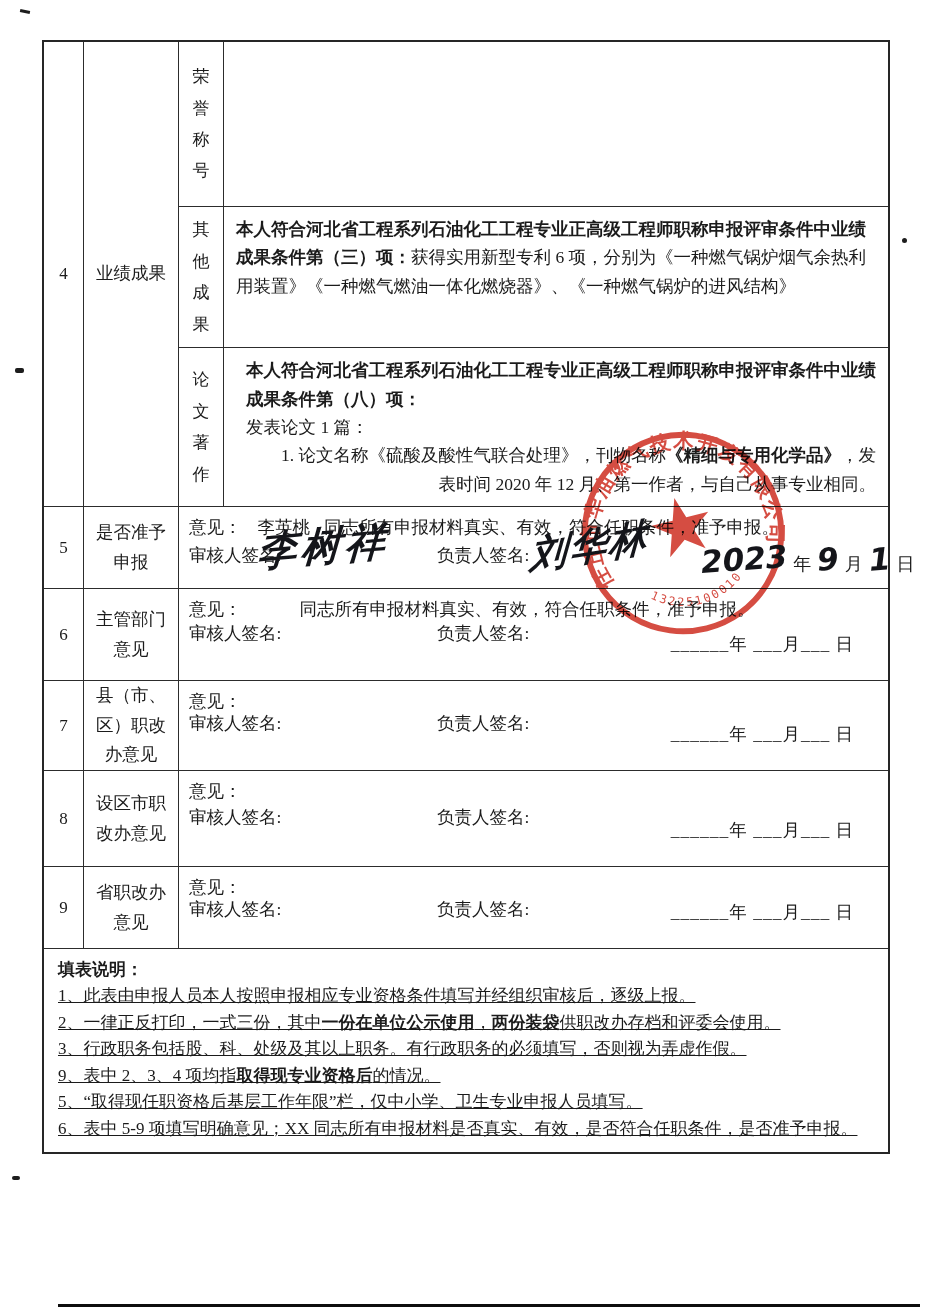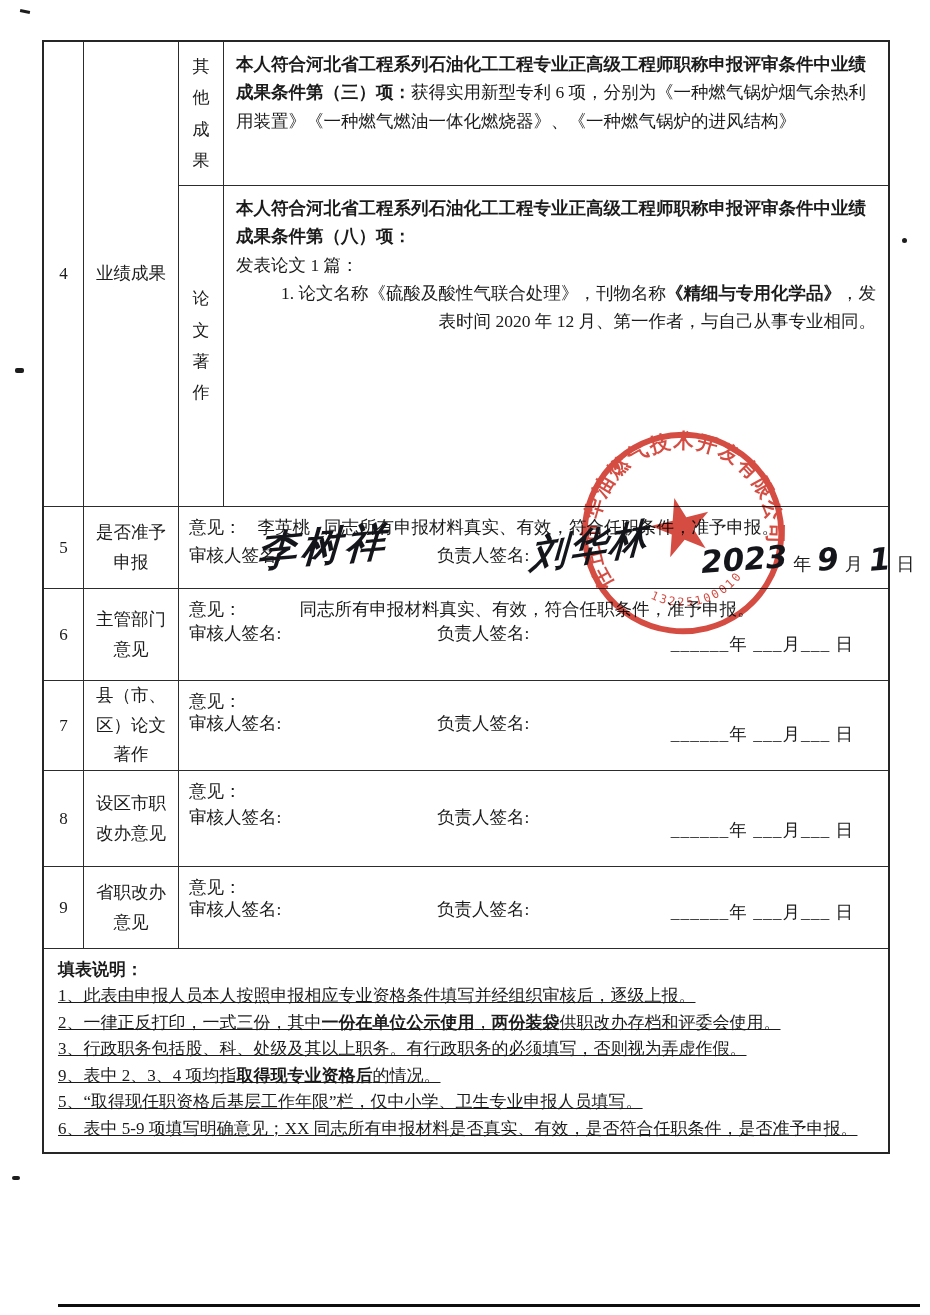--- a/index.html
+++ b/index.html
@@ -10,21 +10,21 @@
     background:#ffffff; color:#1b1b1b; overflow:hidden;
     font-family:"Liberation Serif","DejaVu Serif",serif;
   }
   .form-table { position:absolute; left:42px; top:40px; width:848px; border:2px solid #262626; background:#fff; }
   .row { display:flex; border-top:1.6px solid var(--line); position:relative; }
   .row.first { border-top:none; }
   .cell-no { flex:0 0 40px; border-right:1.6px solid var(--line); display:flex; align-items:center; justify-content:center; font-size:17px; }
   .cell-label { flex:0 0 95px; border-right:1.6px solid var(--line); display:flex; align-items:center; justify-content:center; text-align:center; font-size:17.5px; line-height:1.7; padding:13px 8px; }
   .subcol { flex:1; display:flex; flex-direction:column; }
   .subrow { display:flex; border-bottom:1.6px solid var(--line); }
-  .subrow.last { border-bottom:none; flex:1; }
+  .subrow.last { border-bottom:none; flex:1;gap:10px; }
   .cell-sublabel { flex:0 0 45px; border-right:1.6px solid var(--line); display:flex; align-items:center; justify-content:center; font-size:17px; }
   .cell-sublabel span { display:block; width:18px; word-break:break-all; line-height:1.85; text-align:center; }
   .cell-content { flex:1; padding:8px 12px; font-size:17.5px; line-height:1.62; position:relative; }
   .bold-lead { font-family:"Liberation Sans","DejaVu Sans",sans-serif; font-weight:700; }
   .p-indent { text-indent:2em;text-align:right; }
   .jbold { font-weight:700; font-family:"Liberation Sans","DejaVu Sans",sans-serif; }
 
   .r4 { height:464px; }
   .s1 { height:168px; }
   .s2 { height:144px; }
@@ -73,20 +73,26 @@
 
 <div class="sheet">
 
   <div class="form-table">
 
     <div class="row first r4">
       <div class="cell-no">4</div>
       <div class="cell-label">业绩成果</div>
       <div class="subcol">
 
+        <div class="subrow s1">
+          <div class="cell-sublabel">
+            <span>荣誉称号</span>
+          </div>
+          <div class="cell-content"></div>
+        </div>
 
         <div class="subrow s2">
           <div class="cell-sublabel">
             <span>其他成果</span>
           </div>
           <div class="cell-content">
             <p><span class="bold-lead">本人符合河北省工程系列石油化工工程专业正高级工程师职称申报评审条件中业绩成果条件第（三）项：</span><span>获得实用新型专利 6 项，分别为《一种燃气锅炉烟气余热利用装置》《一种燃气燃油一体化燃烧器》、《一种燃气锅炉的进风结构》</span></p>
           </div>
         </div>
 
@@ -129,21 +135,21 @@
         <div class="op-l2">
           <span>审核人签名:</span>
           <span class="mgr-label">负责人签名:</span>
         </div>
         <div class="op-date">______年 ___月___ 日</div>
       </div>
     </div>
 
     <div class="row r7">
       <div class="cell-no">7</div>
-      <div class="cell-label">县（市、区）论文著作</div>
+      <div class="cell-label">县（市、区）职改办意见</div>
       <div class="op-content">
         <div class="op-l1"><span>意见：</span></div>
         <div class="op-l2">
           <span>审核人签名:</span>
           <span class="mgr-label">负责人签名:</span>
         </div>
         <div class="op-date">______年 ___月___ 日</div>
       </div>
     </div>
 

